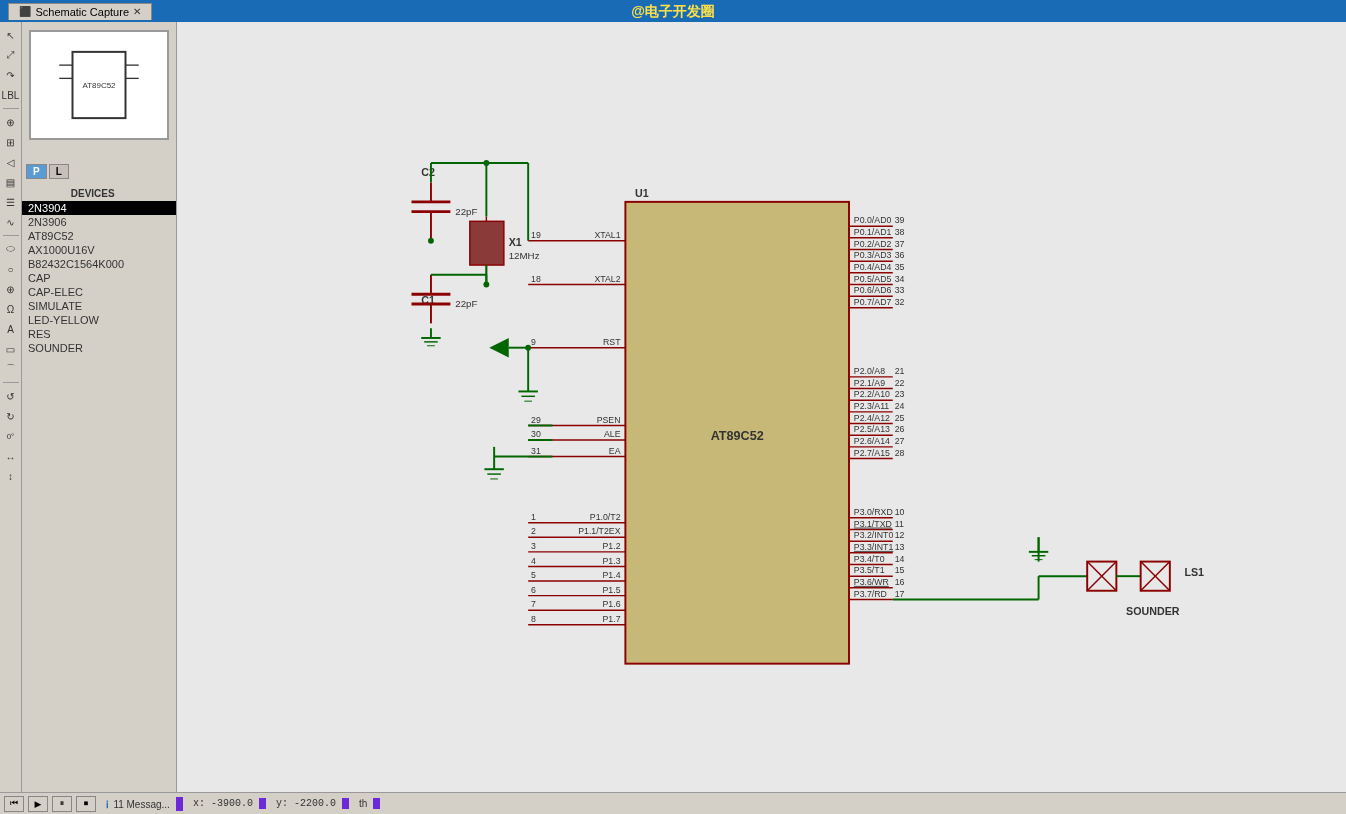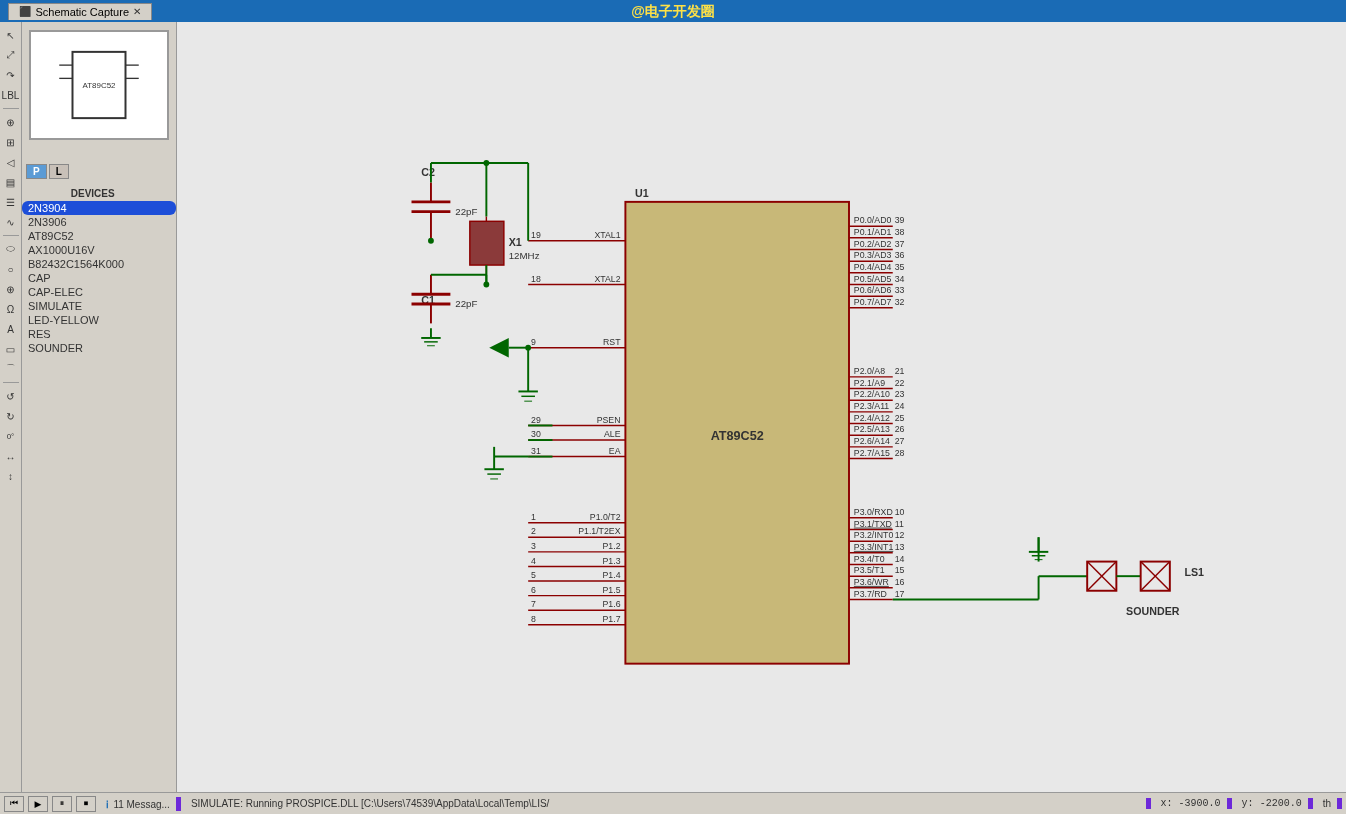--- a/index.html
+++ b/index.html
@@ -53,21 +53,21 @@
       padding: 1px 6px; font-size: 10px; font-weight: bold;
       cursor: pointer; background: #c8c0b8; border: 1px solid #888;
     }
     .sidebar-tab.active { background: #5b9bd5; color: white; }
     #device-list {
       list-style: none; padding: 0; overflow-y: auto; max-height: 500px;
     }
     #device-list li {
       padding: 1px 6px; font-size: 11px; cursor: pointer; color: #333;
     }
-    #device-list li.selected { background: #1d4ed8; color: white; border-radius: 6px; }
+    #device-list li.selected { background: #000000; color: white; }
 
     
     #schematic {
       position: absolute; top: 22px; left: 177px; right: 0; bottom: 22px;
       background: #e8e8e8; overflow: hidden;
     }
     #schematic svg {
       width: 100%; height: 100%;
     }
 
@@ -75,21 +75,21 @@
     #statusbar {
       position: absolute; bottom: 0; left: 0; right: 0; height: 22px;
       background: #d4d0c8; border-top: 1px solid #999;
       display: flex; align-items: center; padding: 0 4px; gap: 4px; font-size: 10px;
     }
     .status-btn {
       width: 20px; height: 16px; background: #d4d0c8; border: 1px solid #888;
       display: flex; align-items: center; justify-content: center; cursor: pointer; font-size: 9px;
     }
     .status-segment {
-      padding: 0 6px; border-right: 5px solid #6d28d9; white-space: nowrap;
+      padding: 0 6px; border-right: 7px solid #6d28d9; white-space: nowrap;
       font-size: 10px; color: #333;
     }
     .status-icon { color: #1a6bb5; font-weight: bold; margin-right: 2px; }
     .coords { font-family: Liberation Mono, monospace; font-size: 10px; }
   </style>
 </head>
 <body>
 
 <div id="titlebar">
   <div class="tab">
@@ -428,21 +428,20 @@
 
 <div id="statusbar">
   <div class="status-btn">⏮</div>
   <div class="status-btn">▶</div>
   <div class="status-btn">⏸</div>
   <div class="status-btn">⏹</div>
   <div class="status-segment">
     <span class="status-icon">ℹ</span>
     <span>11 Messag...</span>
   </div>
-  <div class="status-segment" style="flex:1; overflow:hidden;">SIMULATE: Running PROSPICE.DLL [C:\Users\74539\AppData\Local\Temp\LIS/</div>
   <div class="status-segment coords">
     <span>x:</span>
     <span>-3900.0</span>
   </div>
   <div class="status-segment coords">
     <span>y:</span>
     <span>-2200.0</span>
   </div>
   <div class="status-segment">th</div>
 </div>

